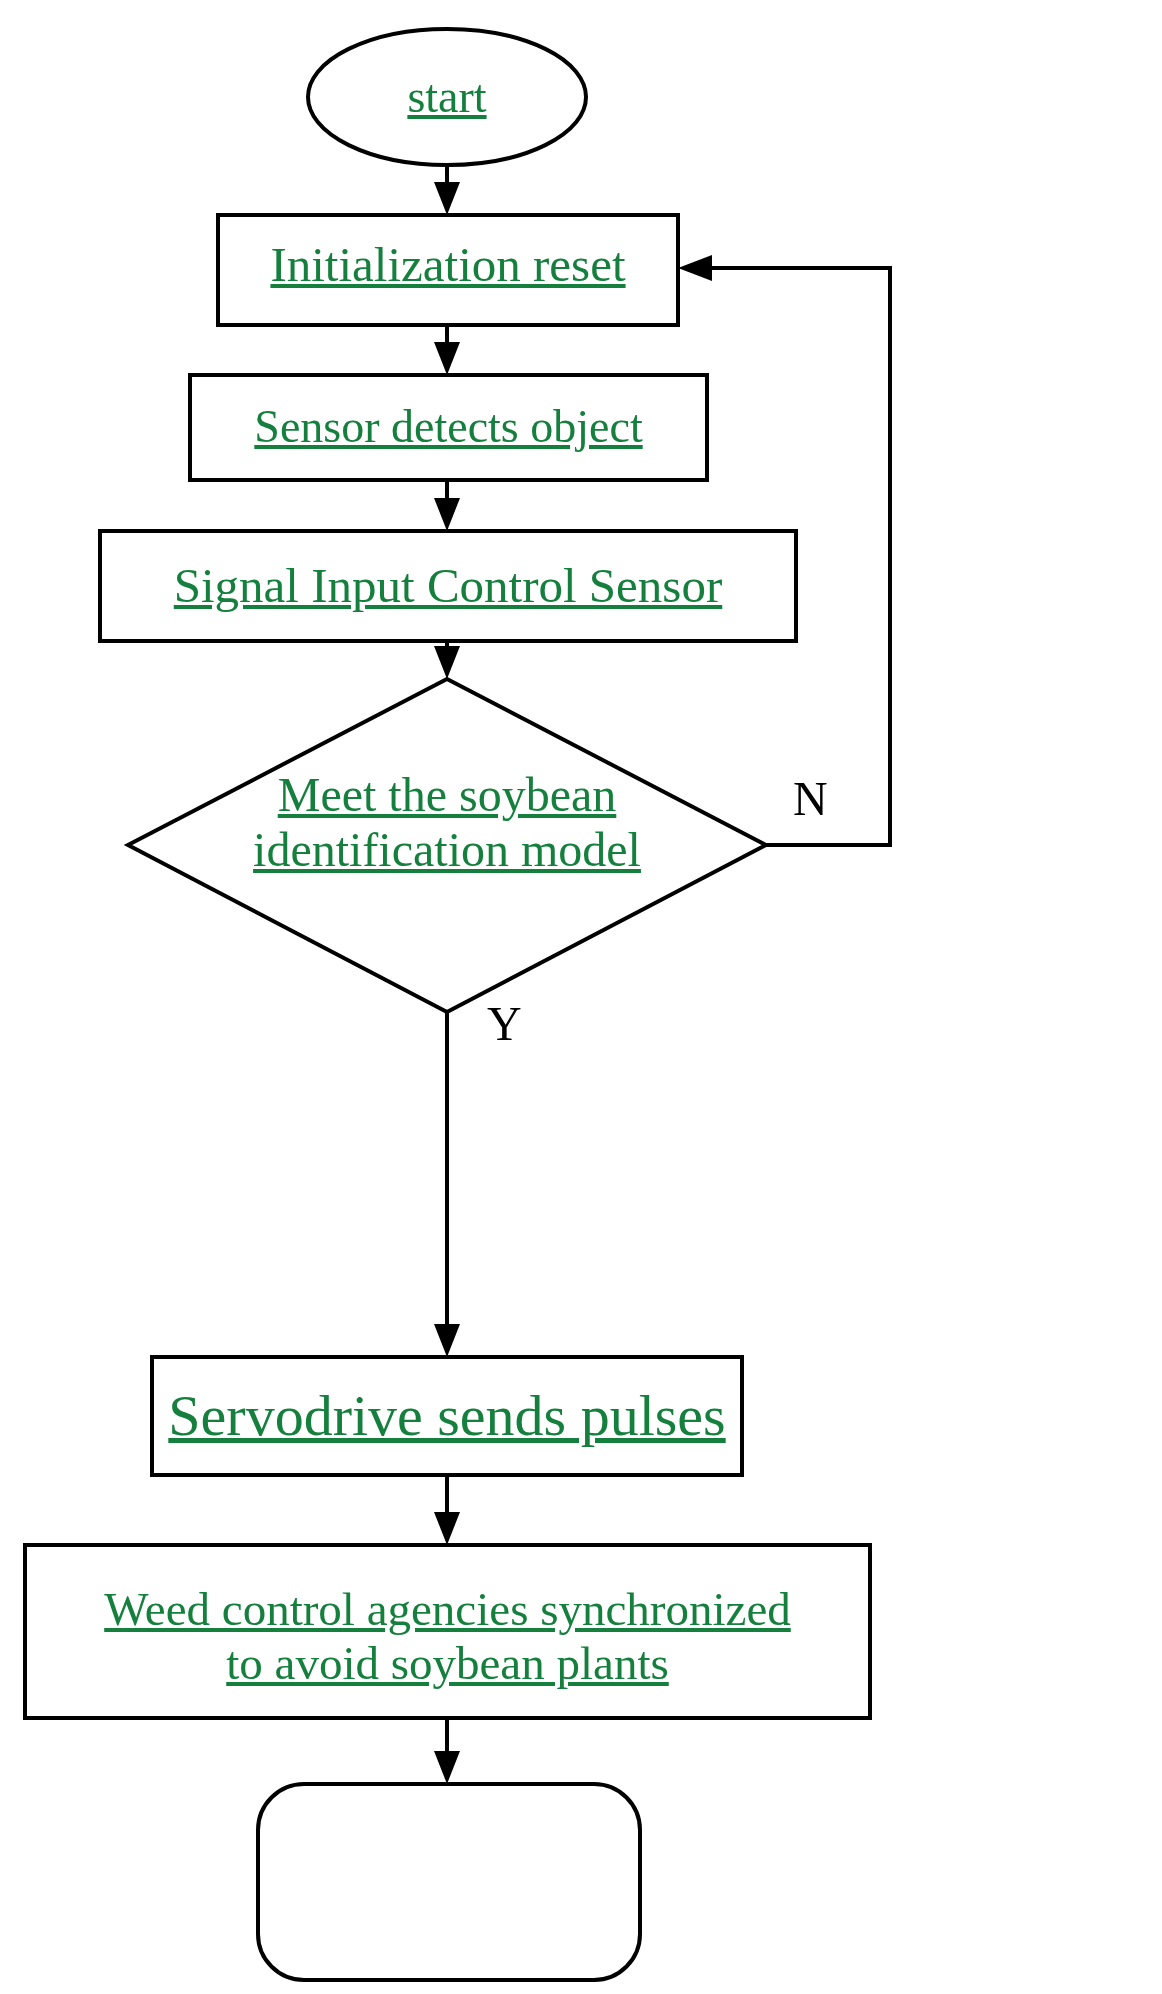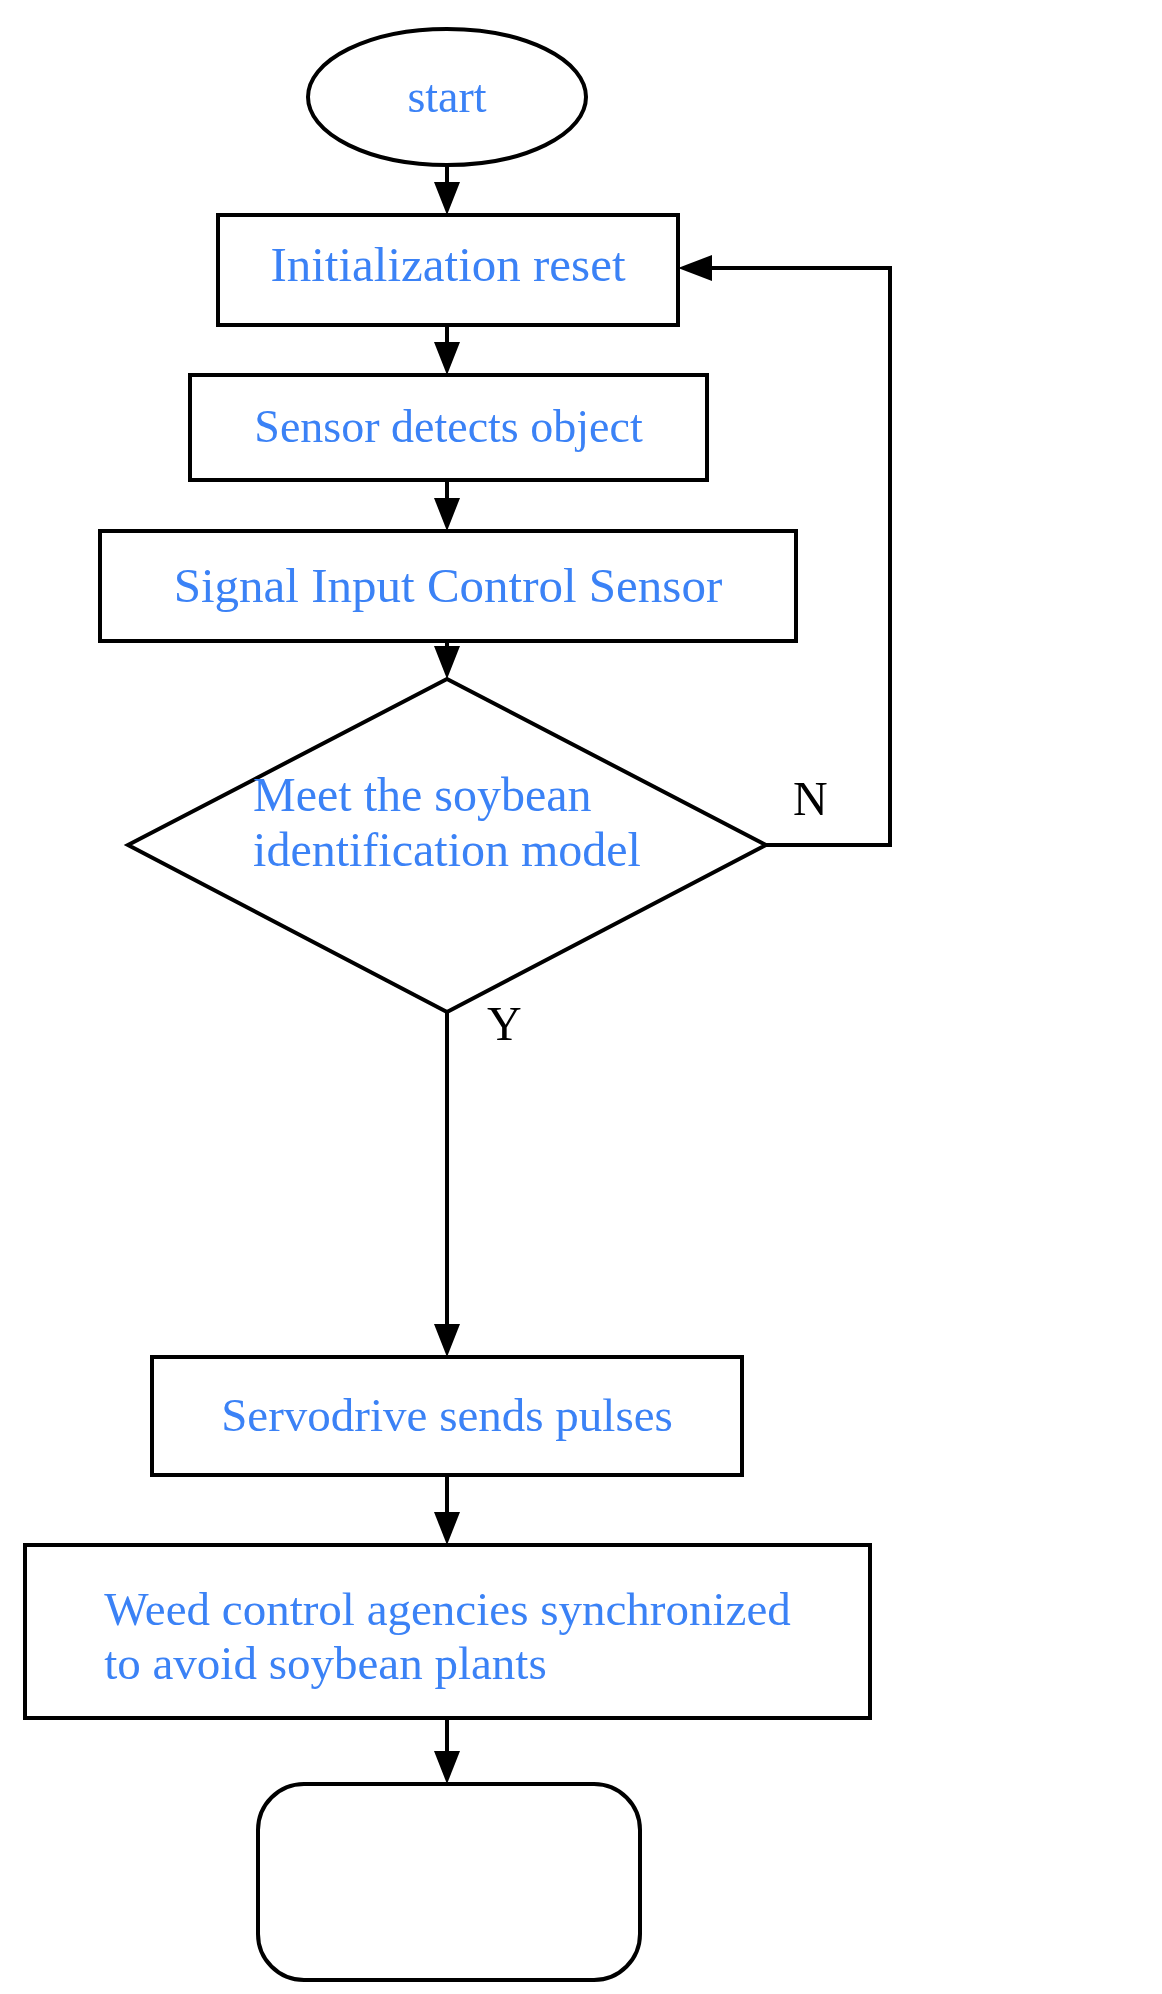--- a/index.html
+++ b/index.html
@@ -38,25 +38,27 @@
   }
   .arrowhead {
     fill: #000000;
     stroke: none;
   }
   .node-label {
     position: absolute;
     display: flex;
     align-items: center;
     justify-content: center;
+    text-align: center;
     line-height: 1.14;
-    color: #3b82f6;
+    color: #15803d;
     font-family: "Liberation Serif", "DejaVu Serif", serif;
     white-space: pre-line;
     pointer-events: none;
+    text-decoration: underline;
   }
   .edge-label {
     position: absolute;
     color: #000000;
     font-family: "Liberation Serif", "DejaVu Serif", serif;
     line-height: 1;
   }
 </style>
 </head>
 <body>
@@ -110,21 +112,21 @@
 
   <div class="node-label" style="left:218px; top:210px; width:460px; height:110px; font-size:49px;">Initialization reset</div>
 
   <div class="node-label" style="left:190px; top:375px; width:517px; height:105px; font-size:46px;">Sensor detects object</div>
 
   <div class="node-label" style="left:100px; top:531px; width:696px; height:110px; font-size:49px;">Signal Input Control Sensor</div>
 
   <div class="node-label" style="left:167px; top:748px; width:560px; height:150px; font-size:48px;">Meet the soybean
 identification model</div>
 
-  <div class="node-label" style="left:152px; top:1357px; width:590px; height:118px; font-size:47px;">Servodrive sends pulses</div>
+  <div class="node-label" style="left:152px; top:1357px; width:590px; height:118px; font-size:58px;">Servodrive sends pulses</div>
 
   <div class="node-label" style="left:25px; top:1550px; width:845px; height:173px; font-size:47px;">Weed control agencies synchronized
 to avoid soybean plants</div>
 
 
   <div class="edge-label" style="left:793px; top:775px; font-size:48px;">N</div>
 
   <div class="edge-label" style="left:487px; top:1000px; font-size:48px;">Y</div>
 
 </div>

